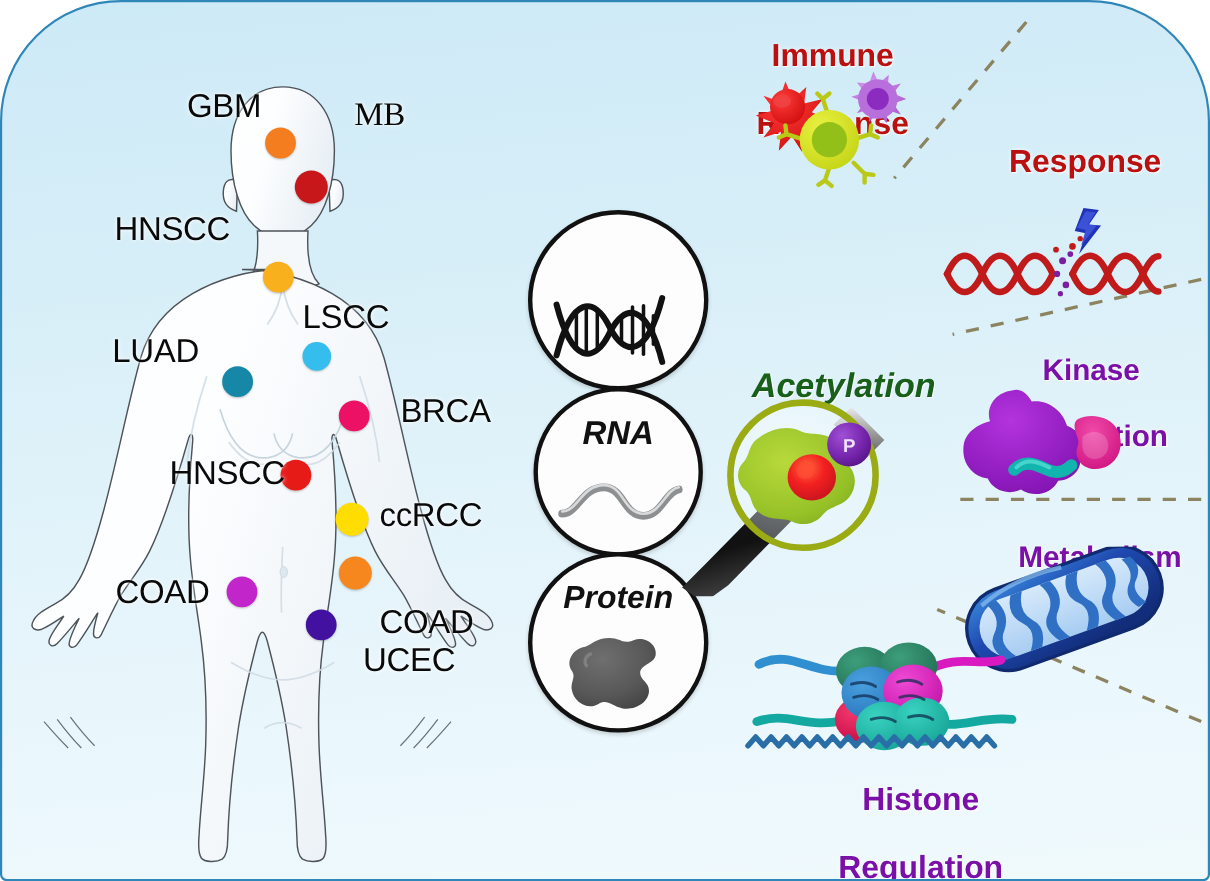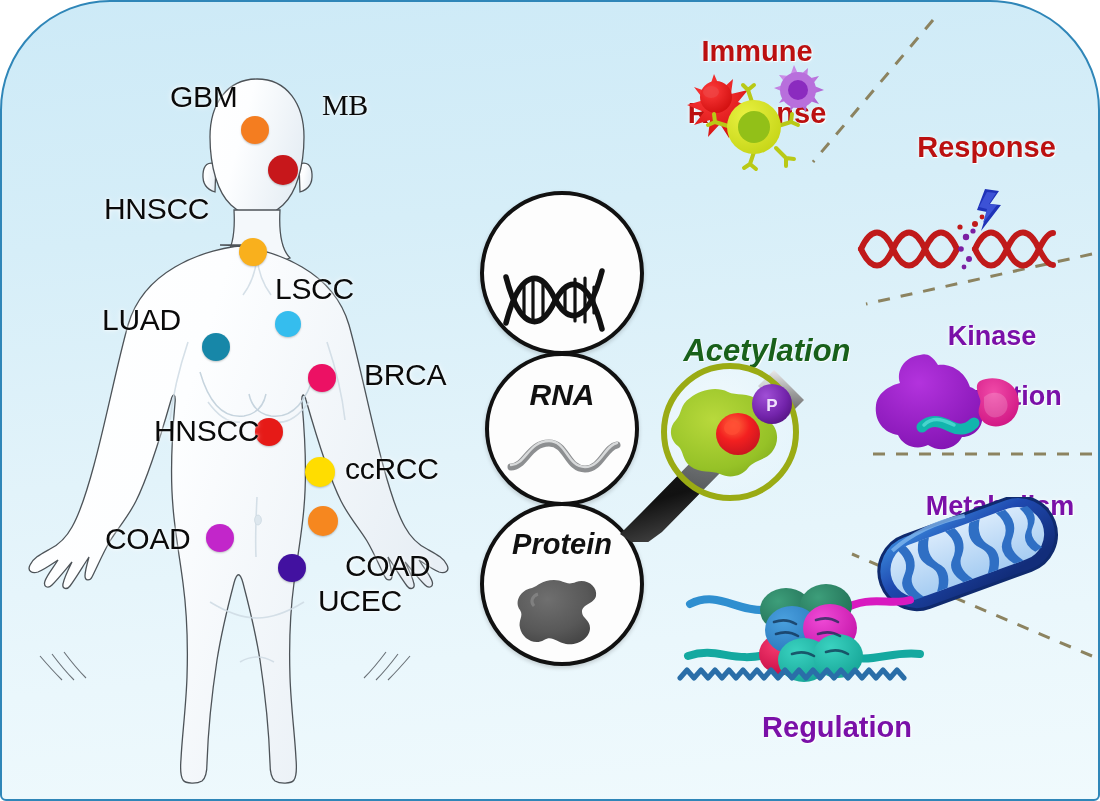--- a/index.html
+++ b/index.html
@@ -190,21 +190,21 @@
   <span class="lbl tumor-label" style="left:168px;top:80px;">GBM</span>
   <span class="lbl tumor-label" style="left:320px;top:88px;font-family:Liberation Serif, serif;">MB</span>
   <span class="lbl tumor-label" style="left:102px;top:192px;">HNSCC</span>
   <span class="lbl tumor-label" style="left:273px;top:272px;">LSCC</span>
   <span class="lbl tumor-label" style="left:100px;top:303px;">LUAD</span>
   <span class="lbl tumor-label" style="left:362px;top:358px;">BRCA</span>
   <span class="lbl tumor-label" style="left:152px;top:414px;">HNSCC</span>
   <span class="lbl tumor-label" style="left:343px;top:452px;">ccRCC</span>
   <span class="lbl tumor-label" style="left:343px;top:533px;margin-top:16px;">COAD</span>
   <span class="lbl tumor-label" style="left:103px;top:522px;">COAD</span>
-  <span class="lbl tumor-label" style="left:316px;top:584px;">UCEC</span>
+  <span class="lbl tumor-label" style="left:328px;top:584px;">UCEC</span>
 
   <div class="mol-circle" style="left:478px;top:189px;width:156px;height:156px;">
     <svg style="position:absolute;left:14px;top:62px;" width="128" height="76" viewBox="0 0 128 76">
       <g stroke="#111" stroke-width="5.5" fill="none" stroke-linecap="round">
         <path d="M8,66 C22,12 42,12 56,40 C70,68 90,68 104,14"></path>
         <path d="M8,20 C22,74 42,74 56,46 C70,18 90,18 104,72"></path>
       </g>
       <g stroke="#111" stroke-width="3.2" stroke-linecap="round">
         <line x1="17" y1="44" x2="17" y2="42"></line>
         <line x1="26" y1="27" x2="26" y2="59"></line>
@@ -493,16 +493,17 @@
         <path d="M144,54 q12,-4 22,2"></path>
       <path d="M118,74 q12,-4 22,2"></path>
         <path d="M152,72 q12,-4 22,2"></path>
     </g>
 
     <path d="M6,98 l7,-8 l7,8 l7,-8 l7,8 l7,-8 l7,8 l7,-8 l7,8 l7,-8 l7,8 l7,-8 l7,8 l7,-8 l7,8
              l7,-8 l7,8 l7,-8 l7,8 l7,-8 l7,8 l7,-8 l7,8 l7,-8 l7,8 l7,-8 l7,8 l7,-8 l7,8 l7,-8 l7,8 l7,-8 l7,8" fill="none" stroke="#2a6ea8" stroke-width="5" stroke-linecap="round" stroke-linejoin="round"></path>
   </svg>
 
   <div class="lbl" style="left:700px;top:678px;width:270px;">
+    <div class="purple-head" style="font-size:29px;">Histone</div>
     <div class="purple-head" style="font-size:29px;">Regulation</div>
   </div>
 
 </div>
 
 </body></html>

